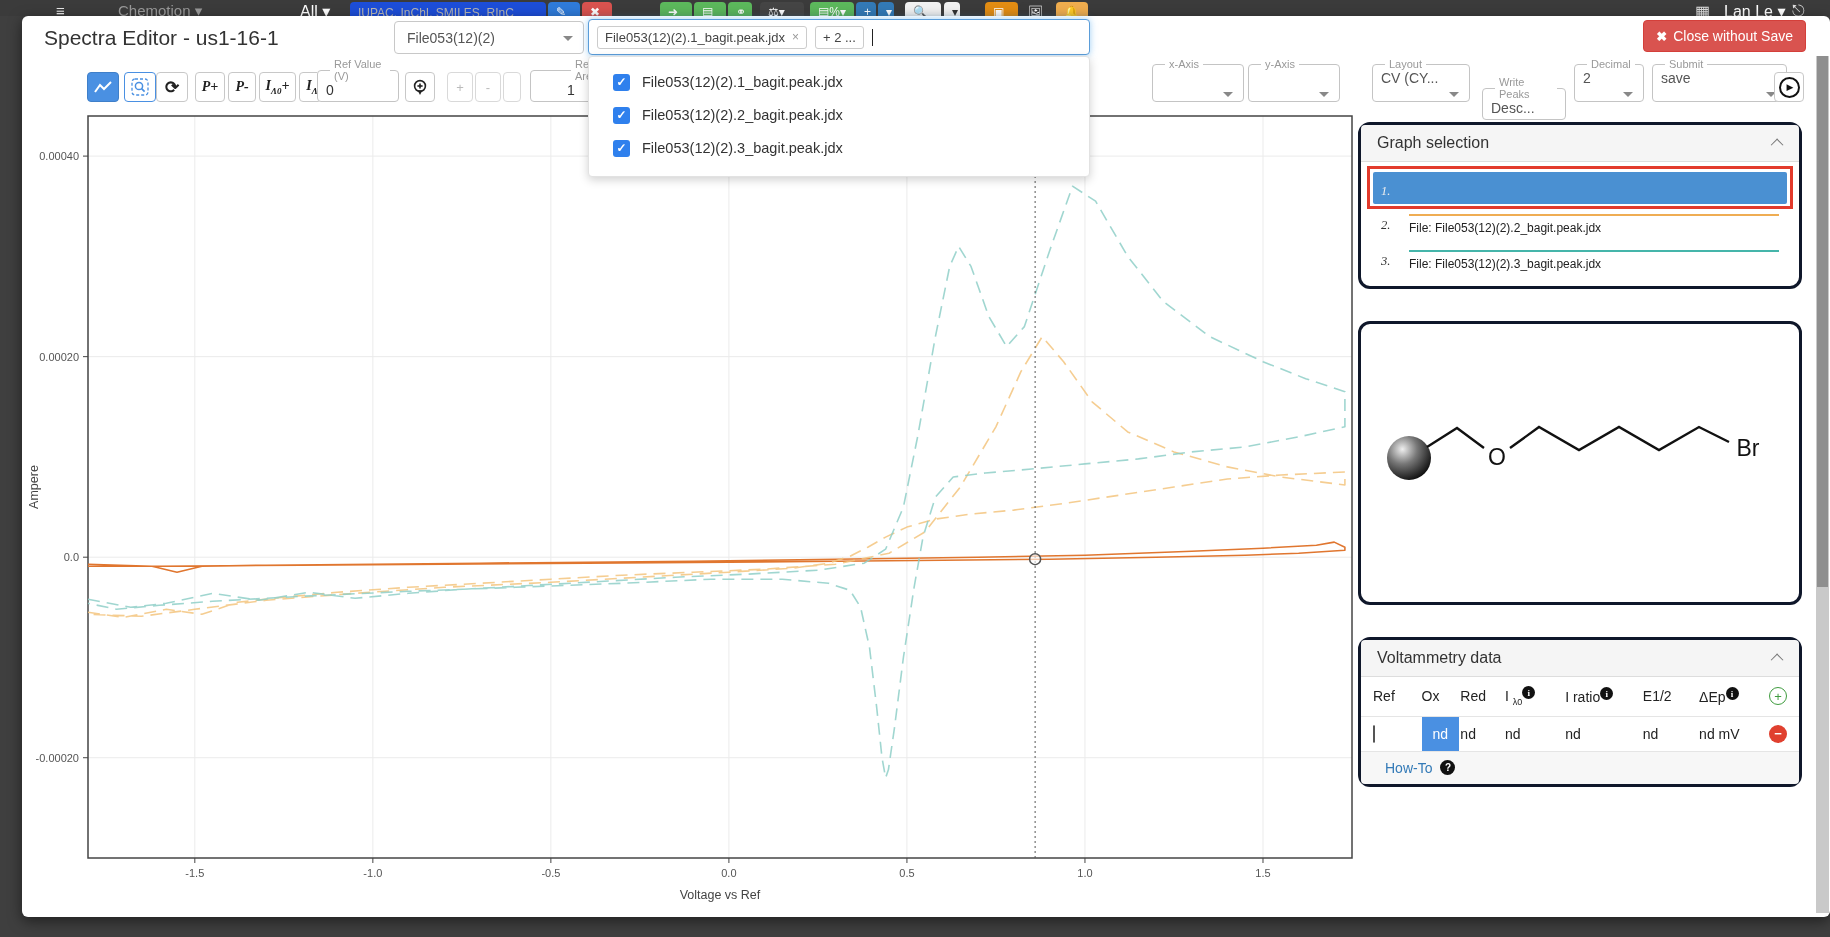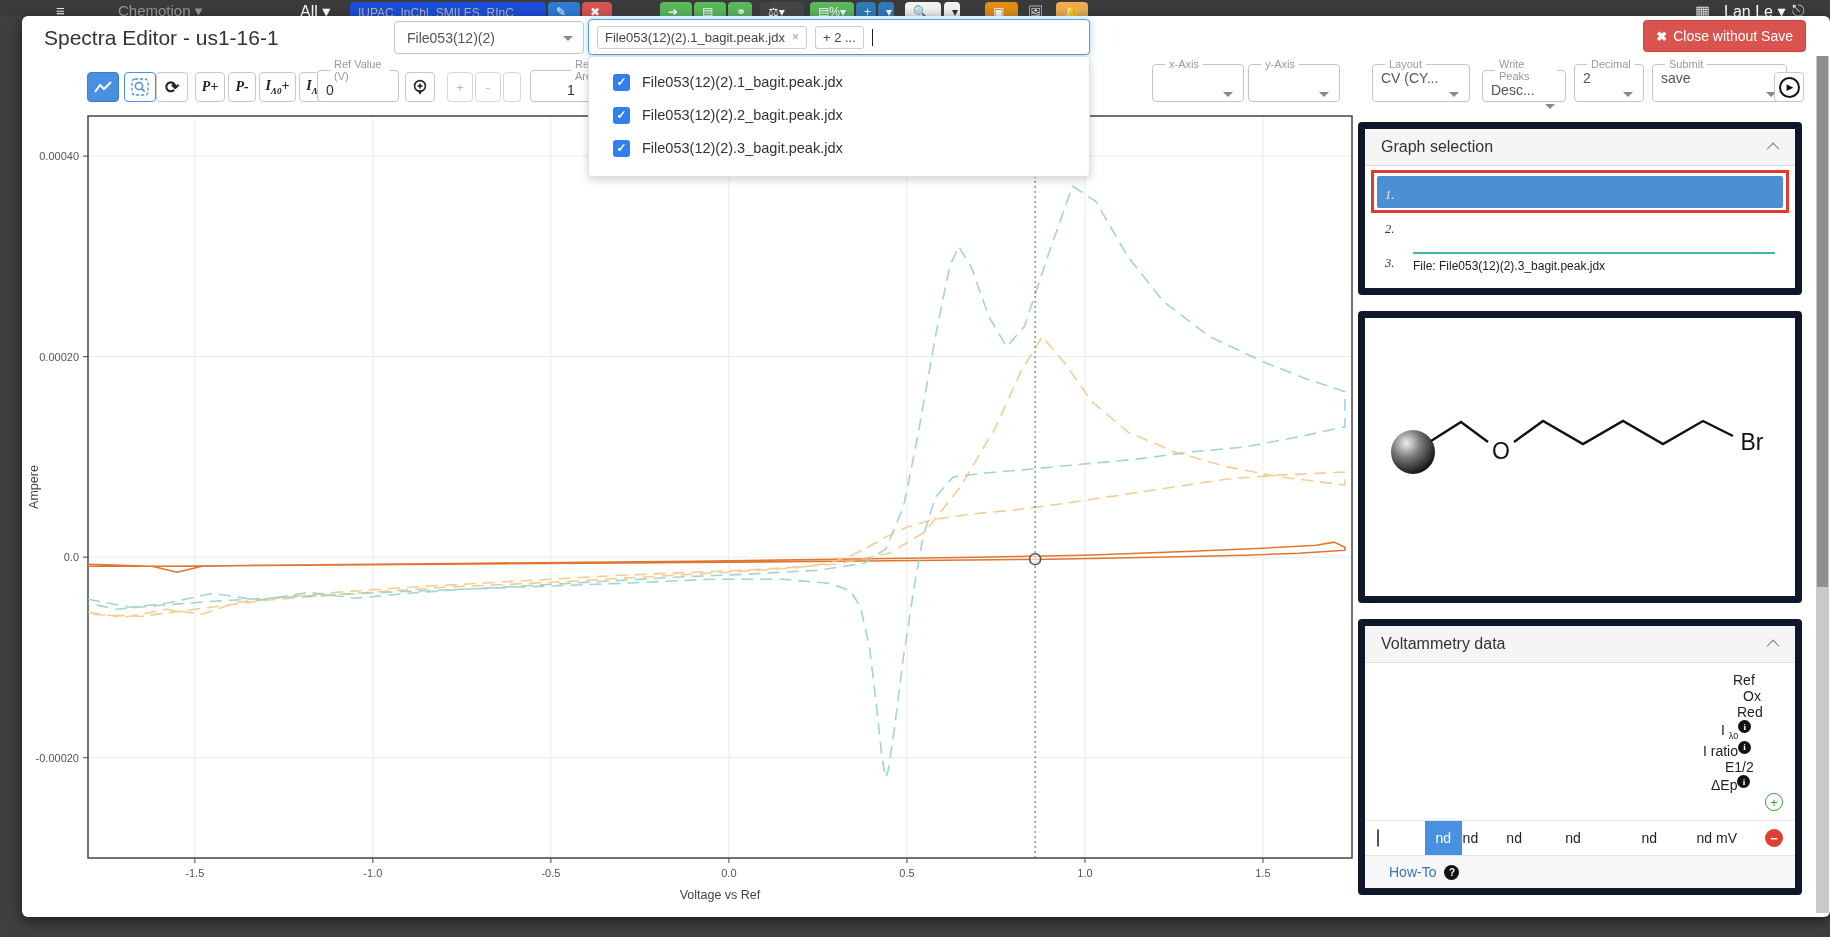--- a/index.html
+++ b/index.html
@@ -48,41 +48,41 @@
   .fld-select .fld-val { color:#555; padding-right:16px; }
 
   .playbtn { position:absolute; left:1752px; top:56px; width:30px; height:30px; border:1px solid #c8c8c8; border-radius:4px; background:#fff; display:flex; align-items:center; justify-content:center; cursor:pointer; }
   .play-circ { width:21px; height:21px; border:2px solid #111; border-radius:50%; display:flex; align-items:center; justify-content:center; font-size:9px; color:#111; padding-left:2px; }
 
   
   .chart-wrap { position:absolute; left:0; top:86px; width:1345px; height:806px; }
 
   
   .sidebar { position:absolute; left:1336px; top:106px; width:444px; }
-  .panel { border:7px solid #0f172a; border-radius:4px; background:#fff; margin-bottom:16px; }
+  .panel { border:3px solid #0f172a; border-radius:12px; background:#fff; margin-bottom:32px; }
   .panel-h { background:#f5f5f5; border-bottom:1px solid #ddd; border-radius:4px 4px 0 0; height:37px; display:flex; align-items:center; justify-content:space-between; padding:0 16px; font-size:16px; color:#333; cursor:pointer; }
   .chev-up { width:9px; height:9px; border-left:1.6px solid #777; border-top:1.6px solid #777; transform:rotate(45deg) translateY(2px); }
 
   .gs-items { padding:10px 12px 8px; }
   .gs-item { position:relative; display:flex; padding:5px 8px; margin-bottom:2px; }
   .gs-item.selected { background:#4a90d2; border-radius:2px; }
   .gs-num { font-style:italic; font-family:"Liberation Serif",serif; width:28px; font-size:12.5px; color:#333; padding-top:7px; }
   .selected .gs-num { color:#eee; }
   .gs-content { flex:1; }
   .gs-line { height:2px; margin:3px 0 5px; }
   .selected .gs-line { height:3px; }
   .gs-label { font-size:12px; color:#222; }
   .selected .gs-label { color:#fff; }
   .gs-ring { position:absolute; left:-6px; right:-6px; top:-6px; bottom:-5px; border:3px solid #e23a2c; pointer-events:none; }
 
   .info-title-row { padding:11px 20px; border-bottom:1px solid #eee; font-size:14px; color:#222; }
   .info-body { height:278px; position:relative; }
   .mol-svg { position:absolute; left:6px; top:82px; }
 
-  .vt-head { display:flex; align-items:flex-end; padding:9px 12px; border-bottom:1px solid #e5e5e5; font-size:14px; color:#222;flex-direction:column; }
+  .vt-head { display:flex; align-items:center; padding:9px 12px; border-bottom:1px solid #e5e5e5; font-size:14px; color:#222; }
   .vt-row { display:flex; align-items:center; padding:8px 12px; border-bottom:1px solid #e5e5e5; font-size:14px; color:#222; }
   .c-ref{width:50px;} .c-ox{width:40px;} .c-red{width:46px;} .c-i{width:62px;} .c-ir{width:80px;} .c-e{width:58px;} .c-ep{width:72px;} .c-act{flex:1; display:flex; justify-content:flex-end;}
   .info-i { display:inline-flex; width:13px; height:13px; border-radius:50%; background:#111; color:#fff; font-size:9px; font-weight:bold; align-items:center; justify-content:center; vertical-align:super; font-family:"Liberation Serif",serif; }
   .nd-blue { background:#4a90e2; color:#fff; padding:9px 11px; margin:-8px 0; display:inline-block; }
   .cbx { width:15px; height:15px; border:1.5px solid #555; border-radius:2px; background:#fff; cursor:pointer; }
   .add-circ { width:18px; height:18px; border:1.6px solid #3f9c3f; border-radius:50%; color:#3f9c3f; font-size:13px; display:flex; align-items:center; justify-content:center; cursor:pointer; }
   .rem-circ { width:18px; height:18px; background:#e0402f; border-radius:50%; color:#fff; font-size:13px; font-weight:bold; display:flex; align-items:center; justify-content:center; cursor:pointer; }
   .howto-row { background:#f7f7f7; padding:8px 24px; display:flex; align-items:center; gap:8px; border-radius:0 0 4px 4px; }
   .howto-link { color:#337ab7; font-size:14px; cursor:pointer; }
   .q-circ { width:15px; height:15px; border-radius:50%; background:#111; color:#fff; font-size:10px; font-weight:bold; display:flex; align-items:center; justify-content:center; }
@@ -225,21 +225,21 @@
     <fieldset class="fld fld-select" style="left:1226px;width:92px;">
       <legend>y-Axis</legend>
       <span class="fld-val"></span>
       <span class="caret-down" style="top:22px;"></span>
     </fieldset>
     <fieldset class="fld fld-select" style="left:1350px;width:98px;">
       <legend>Layout</legend>
       <span class="fld-val">CV (CY...</span>
       <span class="caret-down" style="top:22px;"></span>
     </fieldset>
-    <fieldset class="fld fld-select" style="left:1460px;width:84px;">
+    <fieldset class="fld fld-select" style="left:1460px;width:84px;margin-top:18px;">
       <legend>Write Peaks</legend>
       <span class="fld-val">Desc...</span>
       <span class="caret-down" style="top:22px;"></span>
     </fieldset>
     <fieldset class="fld fld-select" style="left:1552px;width:68px;">
       <legend>Decimal</legend>
       <span class="fld-val">2</span>
       <span class="caret-down" style="top:22px;"></span>
     </fieldset>
     <fieldset class="fld fld-select" style="left:1630px;width:135px;">
@@ -306,20 +306,24 @@
           <span>Graph selection</span>
           <span class="chev-up"></span>
         </div>
         <div class="gs-items">
           <div class="gs-item selected">
             <div class="gs-ring"></div>
             <span class="gs-num">1.</span>
           </div>
           <div class="gs-item">
             <span class="gs-num">2.</span>
+            <div class="gs-content">
+              <div class="gs-line" style="background: rgb(239, 173, 83);"></div>
+              <div class="gs-label">File: File053(12)(2).2_bagit.peak.jdx</div>
+            </div>
           </div>
           <div class="gs-item">
             <span class="gs-num">3.</span>
             <div class="gs-content">
               <div class="gs-line" style="background: rgb(69, 181, 170);"></div>
               <div class="gs-label">File: File053(12)(2).3_bagit.peak.jdx</div>
             </div>
           </div>
         </div>
       </div>

